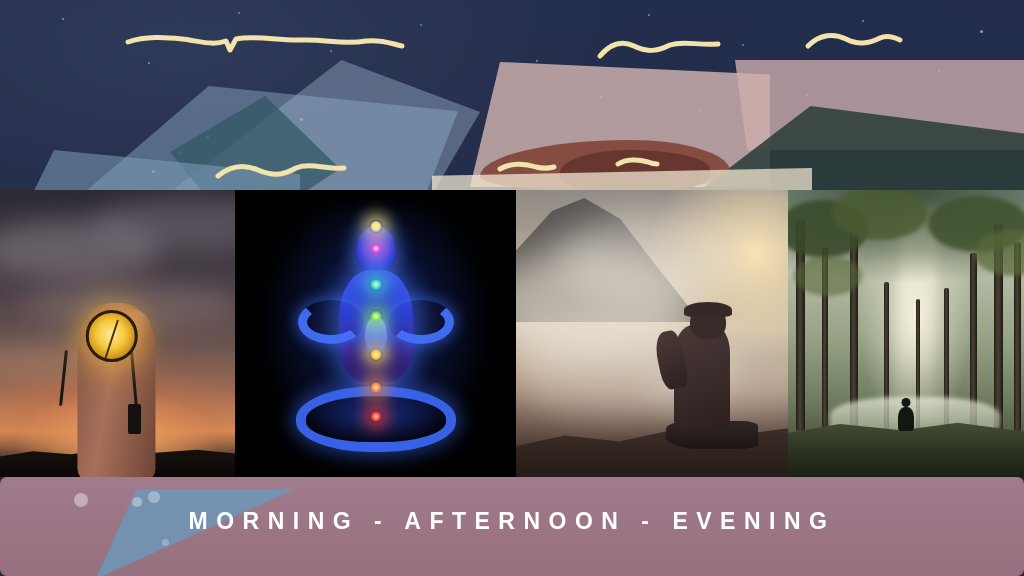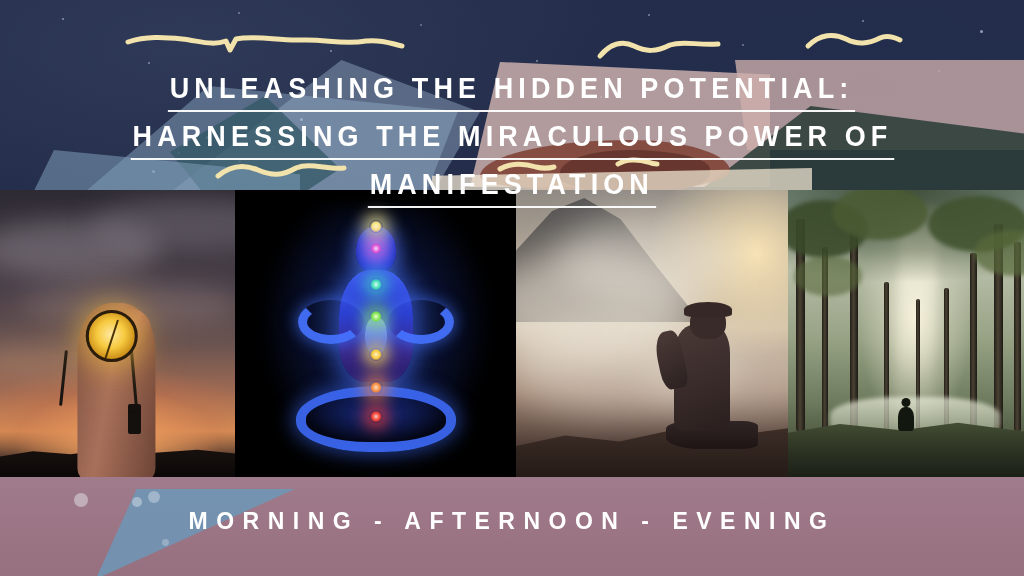--- a/index.html
+++ b/index.html
@@ -284,21 +284,21 @@
   }
   .meditator::before{
     content:"";position:absolute;left:50%;top:-9px;transform:translateX(-50%);
     width:9px;height:9px;border-radius:50%;background:#121710;
   }
 
   
   .band{
     position:absolute;left:0;bottom:0;width:1024px;height:99px;
     background:linear-gradient(180deg,#9f7b8b 0%, #9c7585 55%, #96707f 100%);
-    z-index:7;overflow:hidden;
+    z-index:7;overflow:hidden;border-radius:7px;
   }
   .band-text{
     position:absolute;left:0;right:0;top:31px;
     text-align:center;color:#ffffff;
     font-size:23px;font-weight:700;letter-spacing:8.5px;
     white-space:nowrap;z-index:3;
   }
 </style>
 </head>
 <body>
@@ -364,25 +364,20 @@
     <svg width="58" height="14" viewBox="0 0 58 14">
       <path d="M2 9 C 12 3, 26 3, 38 7 C 46 9, 52 8, 56 7" stroke-width="5"></path>
     </svg>
   </div>
   <div class="squiggle" style="left:616px;top:156px;">
     <svg width="42" height="14" viewBox="0 0 42 14">
       <path d="M2 8 C 10 3, 22 3, 32 6 C 37 8, 40 8, 41 8" stroke-width="5"></path>
     </svg>
   </div>
 
-  <div class="title-wrap">
-    <div class="title-line">UNLEASHING THE HIDDEN POTENTIAL:</div><br>
-    <div class="title-line">HARNESSING THE MIRACULOUS POWER OF</div><br>
-    <div class="title-line">MANIFESTATION</div>
-  </div>
 
   <div class="strip">
 
     <div class="panel p1">
       <div class="sky"></div>
       <div class="cloud" style="left:-20px;top:30px;width:180px;height:58px;background:rgba(196,186,196,0.30);"></div>
       <div class="cloud" style="left:90px;top:8px;width:200px;height:52px;background:rgba(150,140,152,0.34);"></div>
       <div class="cloud" style="left:20px;top:92px;width:220px;height:46px;background:rgba(176,152,148,0.28);"></div>
       <div class="cloud" style="left:-30px;top:150px;width:180px;height:40px;background:rgba(216,166,126,0.26);"></div>
       <div class="ground"></div>

